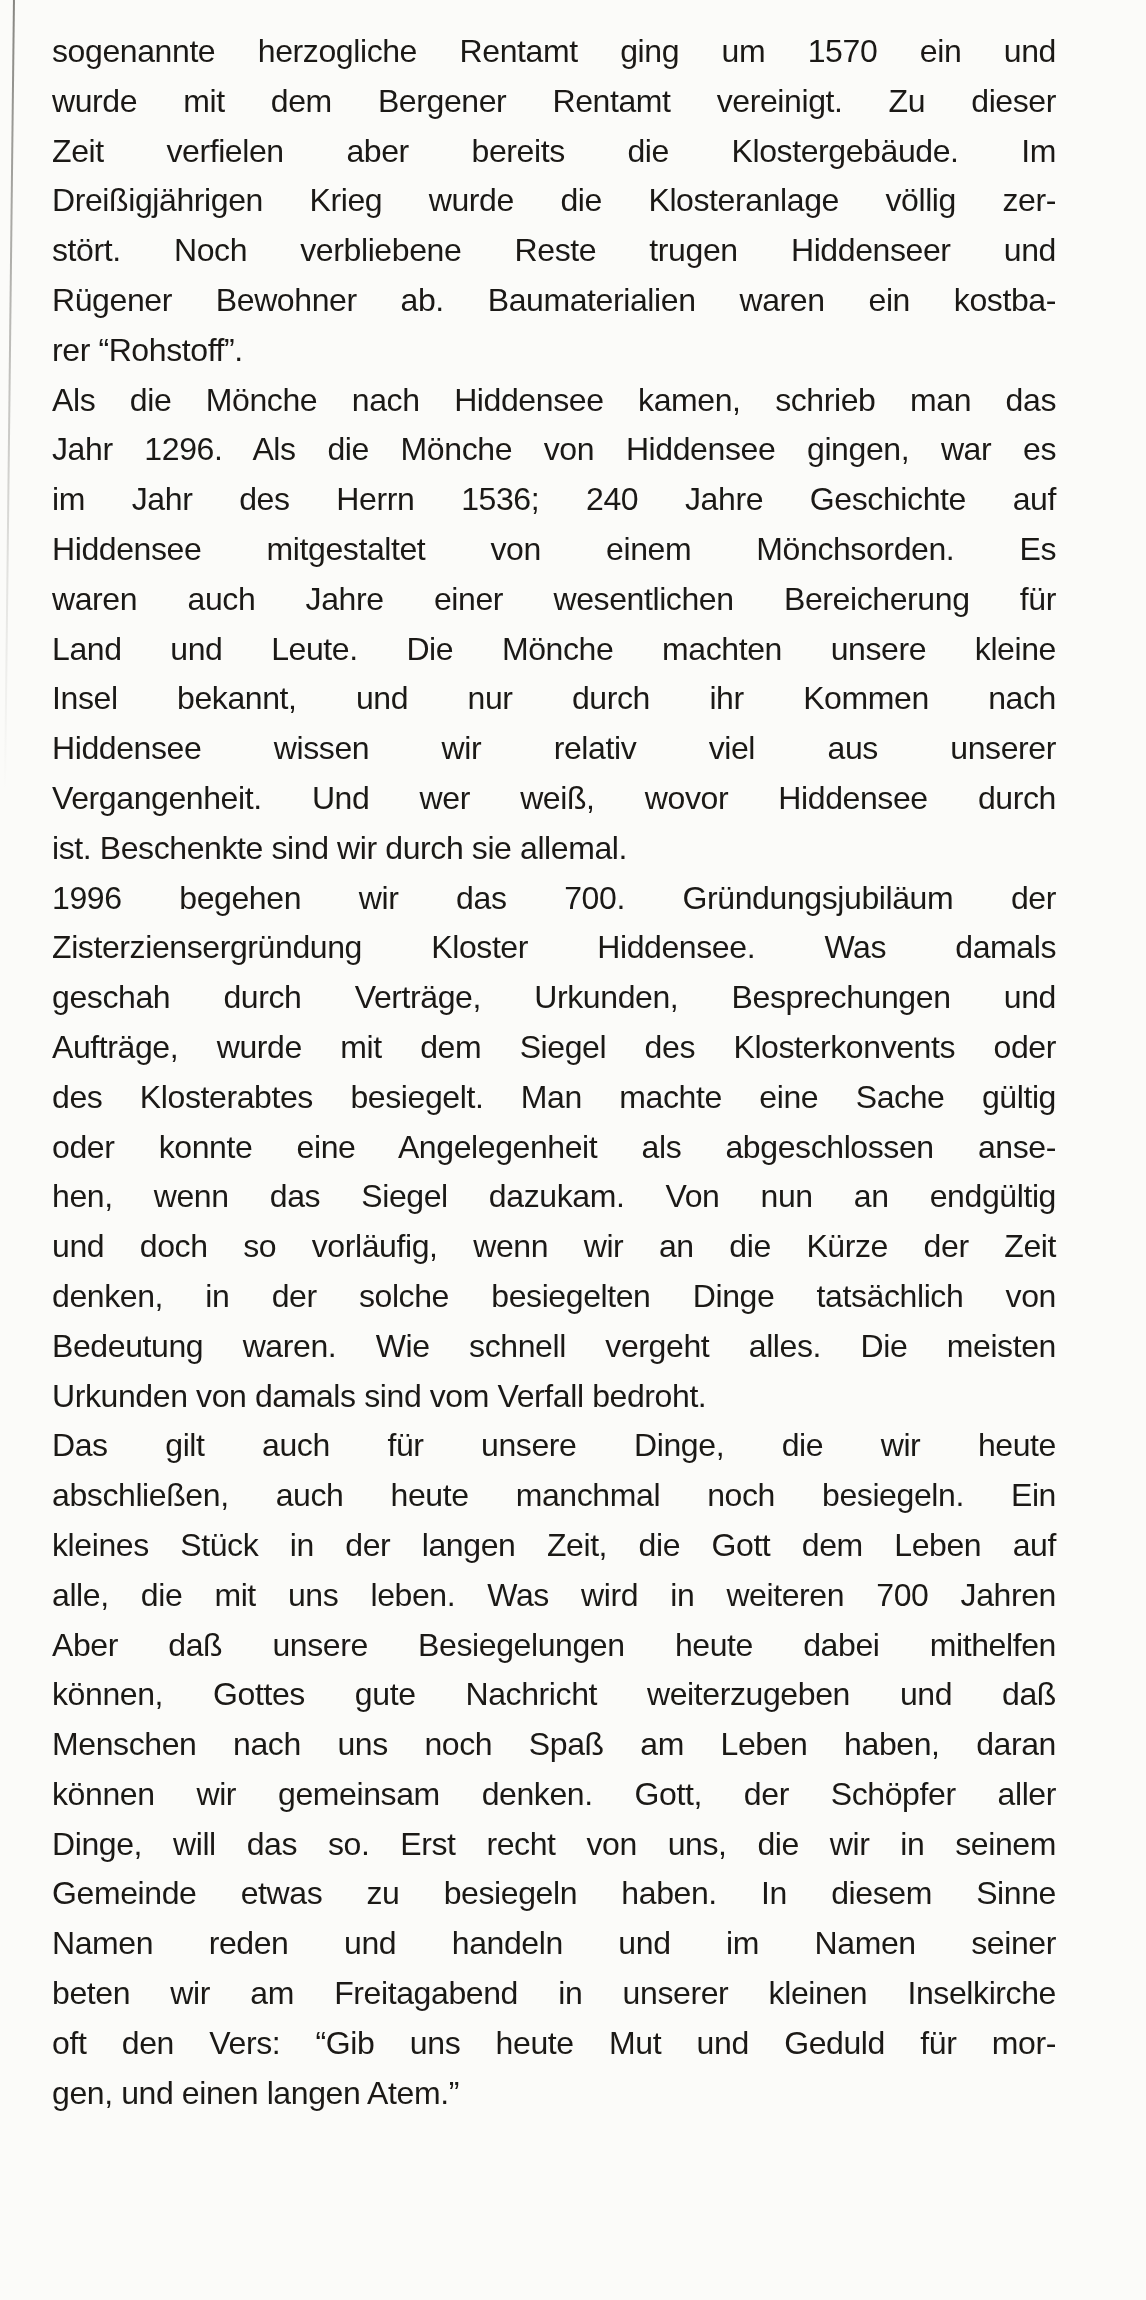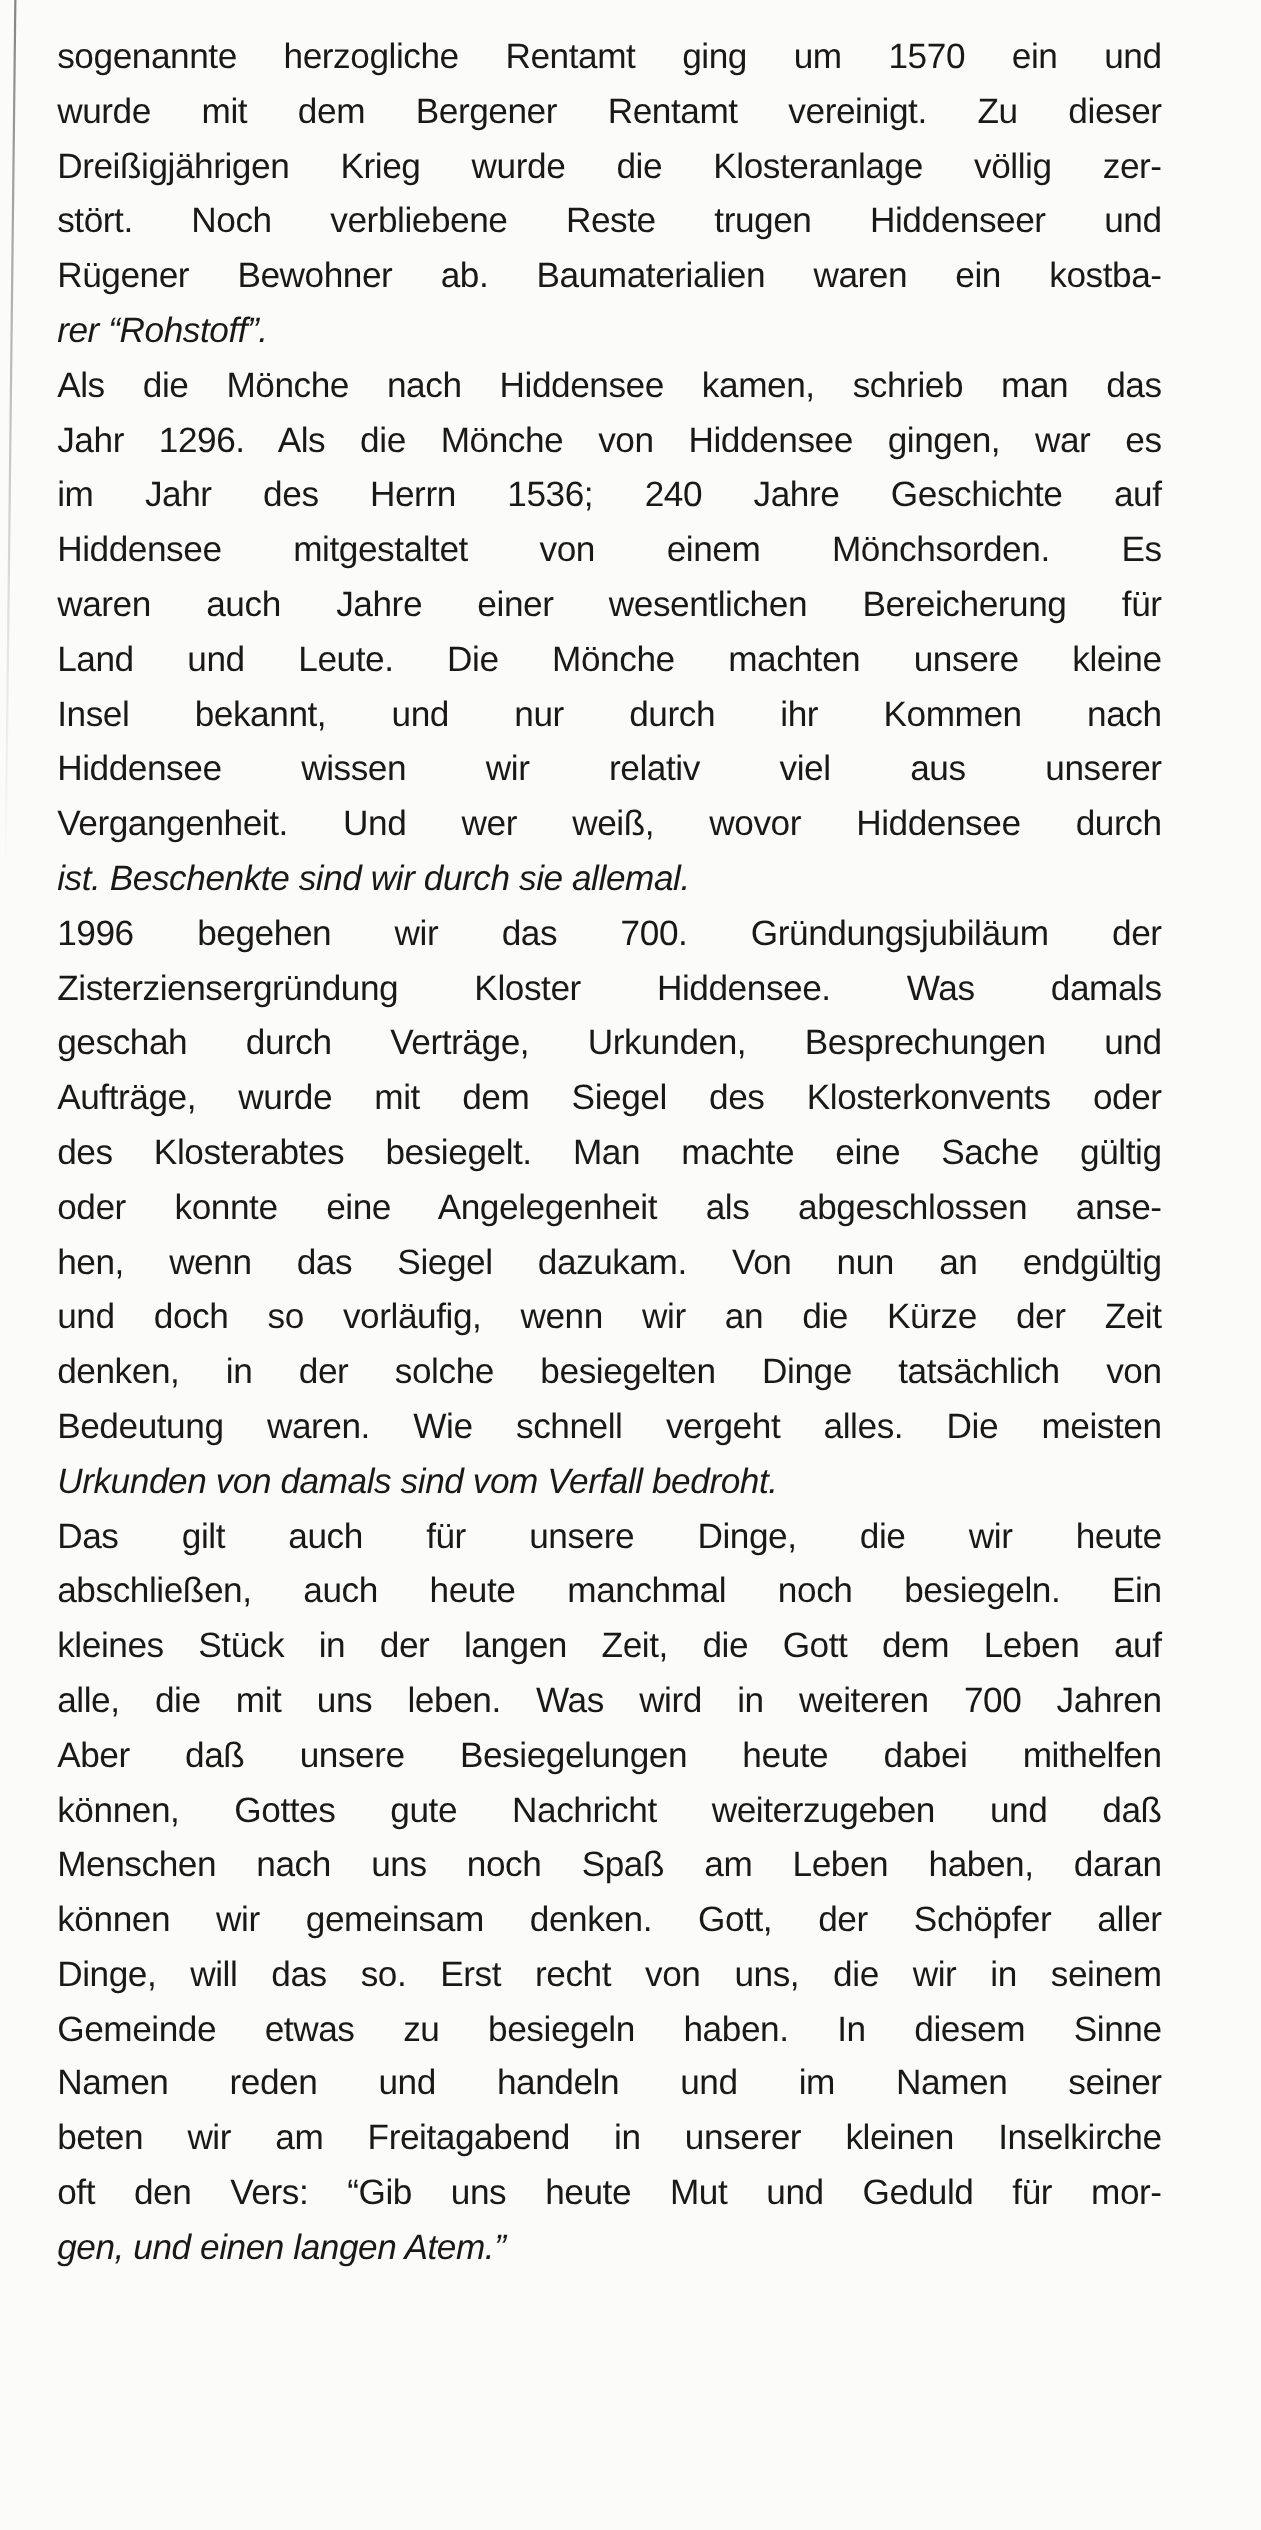--- a/index.html
+++ b/index.html
@@ -45,31 +45,31 @@
     height: 49.8px;
     line-height: 49.8px;
     font-size: 32px;
     letter-spacing: -0.4px;
     white-space: nowrap;
     text-align: justify;
     text-align-last: justify;
   }
   .line.para-end {
     text-align-last: left;
-    font-style: italic;
   }
 </style>
 </head>
 <body>
 
 <div class="page">
   <div class="edge-line"></div>
   <div class="text-block">
       <div class="line">sogenannte herzogliche Rentamt ging um 1570 ein und</div>
       <div class="line">wurde mit dem Bergener Rentamt vereinigt. Zu dieser</div>
+      <div class="line">Zeit verfielen aber bereits die Klostergebäude. Im</div>
       <div class="line">Dreißigjährigen Krieg wurde die Klosteranlage völlig zer-</div>
       <div class="line">stört. Noch verbliebene Reste trugen Hiddenseer und</div>
       <div class="line">Rügener Bewohner ab. Baumaterialien waren ein kostba-</div>
       <div class="line para-end">rer “Rohstoff”.</div>
       <div class="line">Als die Mönche nach Hiddensee kamen, schrieb man das</div>
       <div class="line">Jahr 1296. Als die Mönche von Hiddensee gingen, war es</div>
       <div class="line">im Jahr des Herrn 1536; 240 Jahre Geschichte auf</div>
       <div class="line">Hiddensee mitgestaltet von einem Mönchsorden. Es</div>
       <div class="line">waren auch Jahre einer wesentlichen Bereicherung für</div>
       <div class="line">Land und Leute. Die Mönche machten unsere kleine</div>

